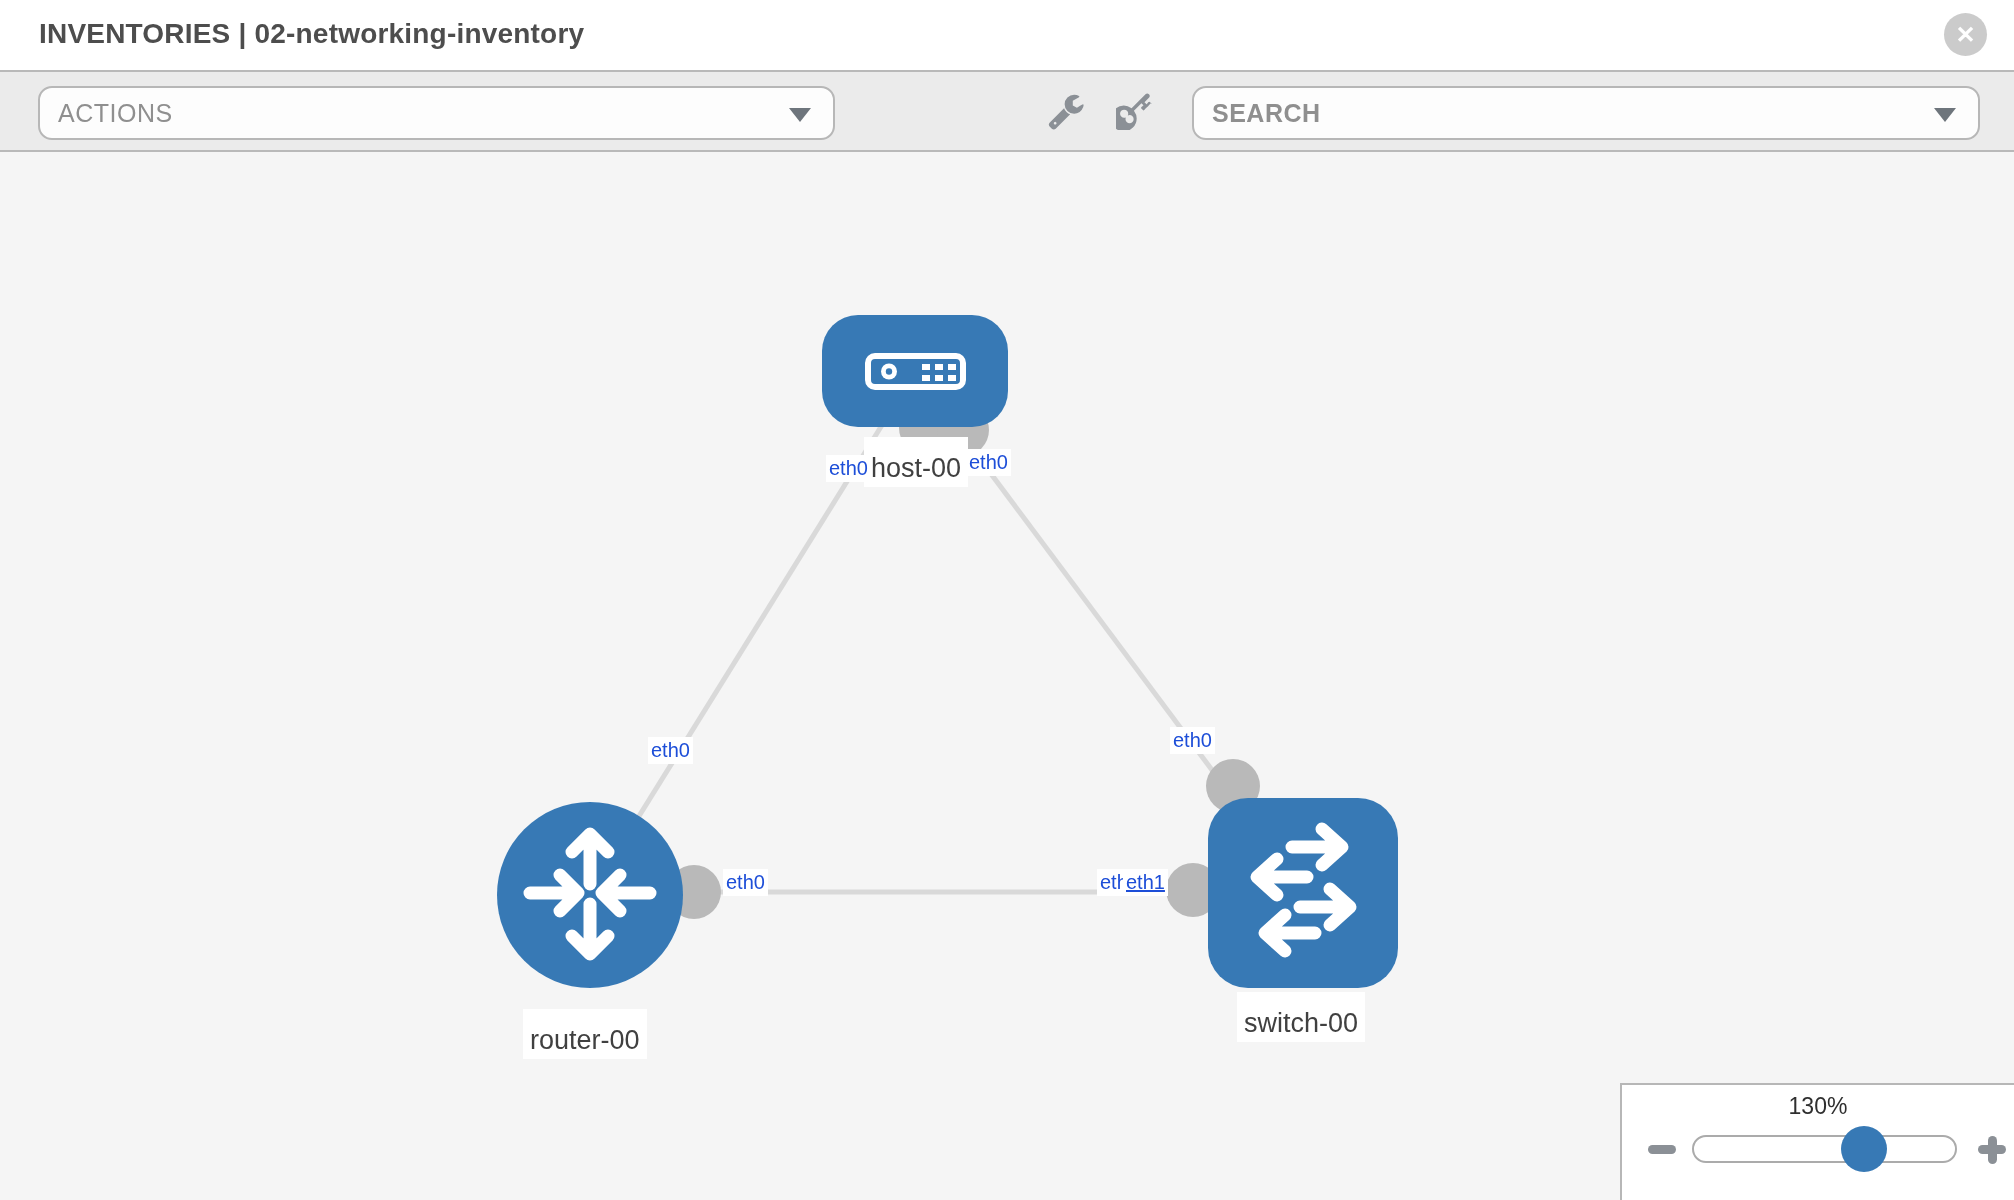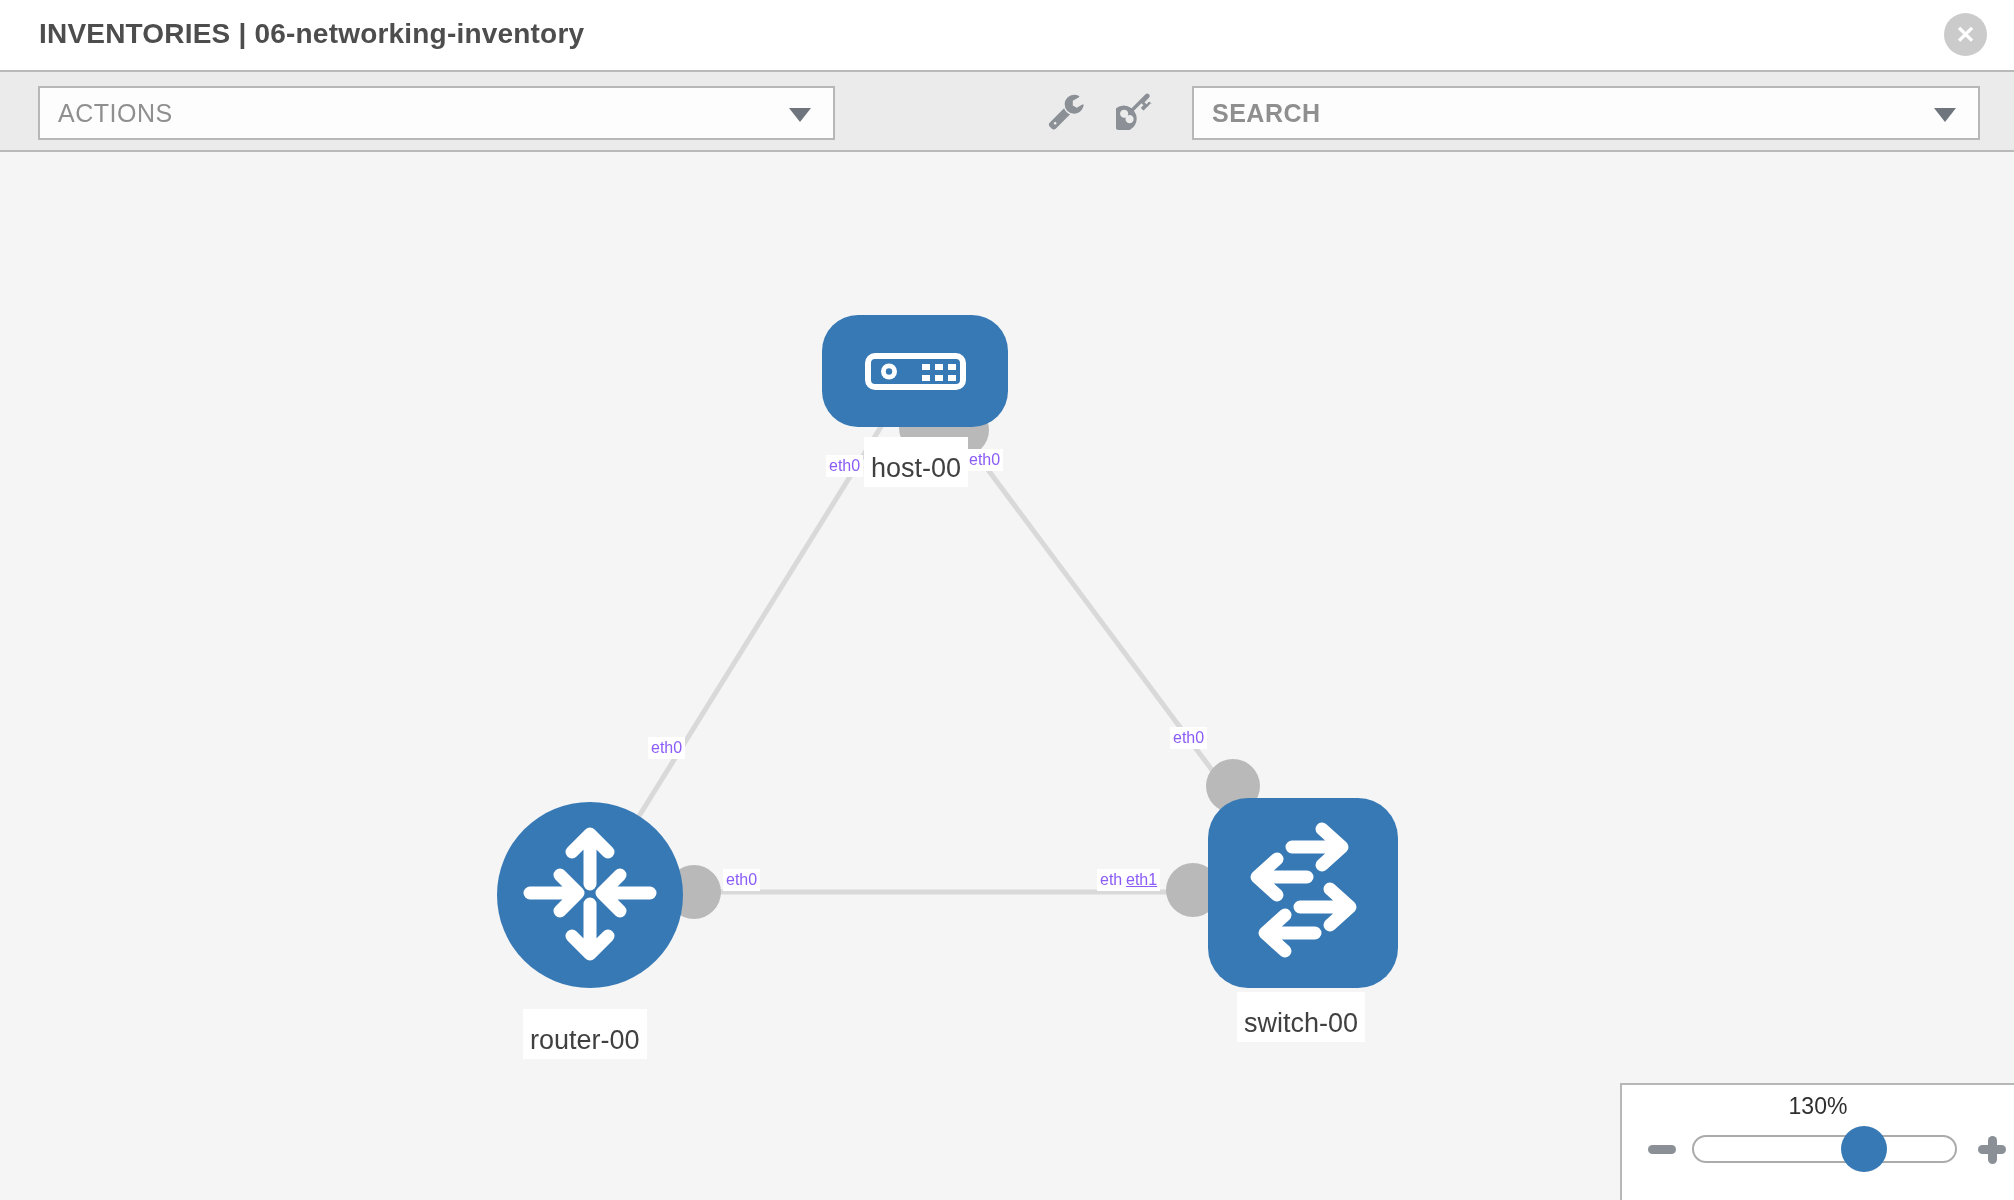--- a/index.html
+++ b/index.html
@@ -11,21 +11,21 @@
   #header { position:absolute; left:0; top:0; width:2014px; height:70px; background:#ffffff; z-index:10; }
   #page-title { position:absolute; left:39px; top:18px; font-size:28px; font-weight:bold; color:#4d4d4d; letter-spacing:0.2px; }
   #close-btn { position:absolute; left:1944px; top:13px; width:43px; height:43px; border-radius:50%;
                background:#cbcbcb; color:#ffffff; display:flex; align-items:center; justify-content:center;
                font-size:24px; font-weight:bold; cursor:pointer; }
 
   
   #toolbar { position:absolute; left:0; top:70px; width:2014px; height:82px; background:#ebebeb;
              border-top:2px solid #b9b9b9; border-bottom:2px solid #b9b9b9; z-index:10; }
   .select-box { position:absolute; top:14px; height:54px; background:#fdfdfd; border:2px solid #b7b7b7;
-                border-radius:0; display:flex; align-items:center; }
+                border-radius:14px; display:flex; align-items:center; }
   #actions-select { left:38px; width:797px; }
   #search-select  { left:1192px; width:788px;font-weight:bold; }
   .select-label { margin-left:18px; font-size:25px; color:#8f8f8f; letter-spacing:0.5px; }
   .caret { position:absolute; right:22px; top:20px; width:0; height:0;
            border-left:11px solid transparent; border-right:11px solid transparent;
            border-top:14px solid #6e757c; }
   .tool-icon { position:absolute; top:92px; width:38px; height:38px; z-index:11; cursor:pointer; }
   #wrench-btn { left:1047px; }
   #key-btn { left:1116px; }
   .tool-icon svg { width:38px; height:38px; fill:#8b9096; }
@@ -37,21 +37,21 @@
   #node-router { left:497px;  top:802px; width:186px; height:186px; border-radius:50%; }
   #node-switch { left:1208px; top:798px; width:190px; height:190px; border-radius:40px; }
   .node svg { position:absolute; left:0; top:0; width:100%; height:100%; }
 
   .node-label { position:absolute; background:#ffffff; color:#404040; font-size:27px; padding:16px 7px 3px;
                 z-index:4; white-space:nowrap; }
   #label-host   { left:864px;  top:437px; }
   #label-router { left:523px;  top:993px;margin-top:16px; }
   #label-switch { left:1237px; top:992px;text-align:right; }
 
-  .chip { position:absolute; background:#ffffff; color:#8b5cf6; font-size:16px; line-height:1.15;
+  .chip { position:absolute; background:#ffffff; color:#1d4ed8; font-size:20px; line-height:1.15;
           padding:2px 3px; z-index:4; white-space:nowrap; }
   #chip-host-l    { left:826px;  top:455px; }
   #chip-host-r    { left:966px;  top:449px; }
   #chip-l1-router { left:648px;  top:737px; }
   #chip-l2-switch { left:1170px; top:727px; }
   #chip-l3-router { left:723px;  top:869px; }
   #chip-l3-eth0   { left:1097px; top:869px; z-index:4; }
   #chip-l3-eth1   { left:1123px; top:869px; z-index:5;text-decoration:underline; }
 
   
@@ -66,21 +66,21 @@
   #slider-track { position:absolute; left:70px; top:50px; width:265px; height:28px; border:2px solid #ababab;
                   border-radius:15px; background:#ffffff; cursor:pointer; }
   #slider-thumb { position:absolute; top:-11px; width:46px; height:46px; border-radius:50%; background:#3779b5; cursor:grab; }
 </style>
 </head>
 <body>
 
 <div id="page">
 
   <div id="header">
-    <div id="page-title">INVENTORIES | 06-networking-inventory</div>
+    <div id="page-title">INVENTORIES | 02-networking-inventory</div>
     <div id="close-btn">✕</div>
   </div>
 
   <div id="toolbar">
     <div class="select-box" id="actions-select">
       <span class="select-label">ACTIONS</span>
       <span class="caret"></span>
     </div>
     <div class="select-box" id="search-select">
       <span class="select-label">SEARCH</span>

